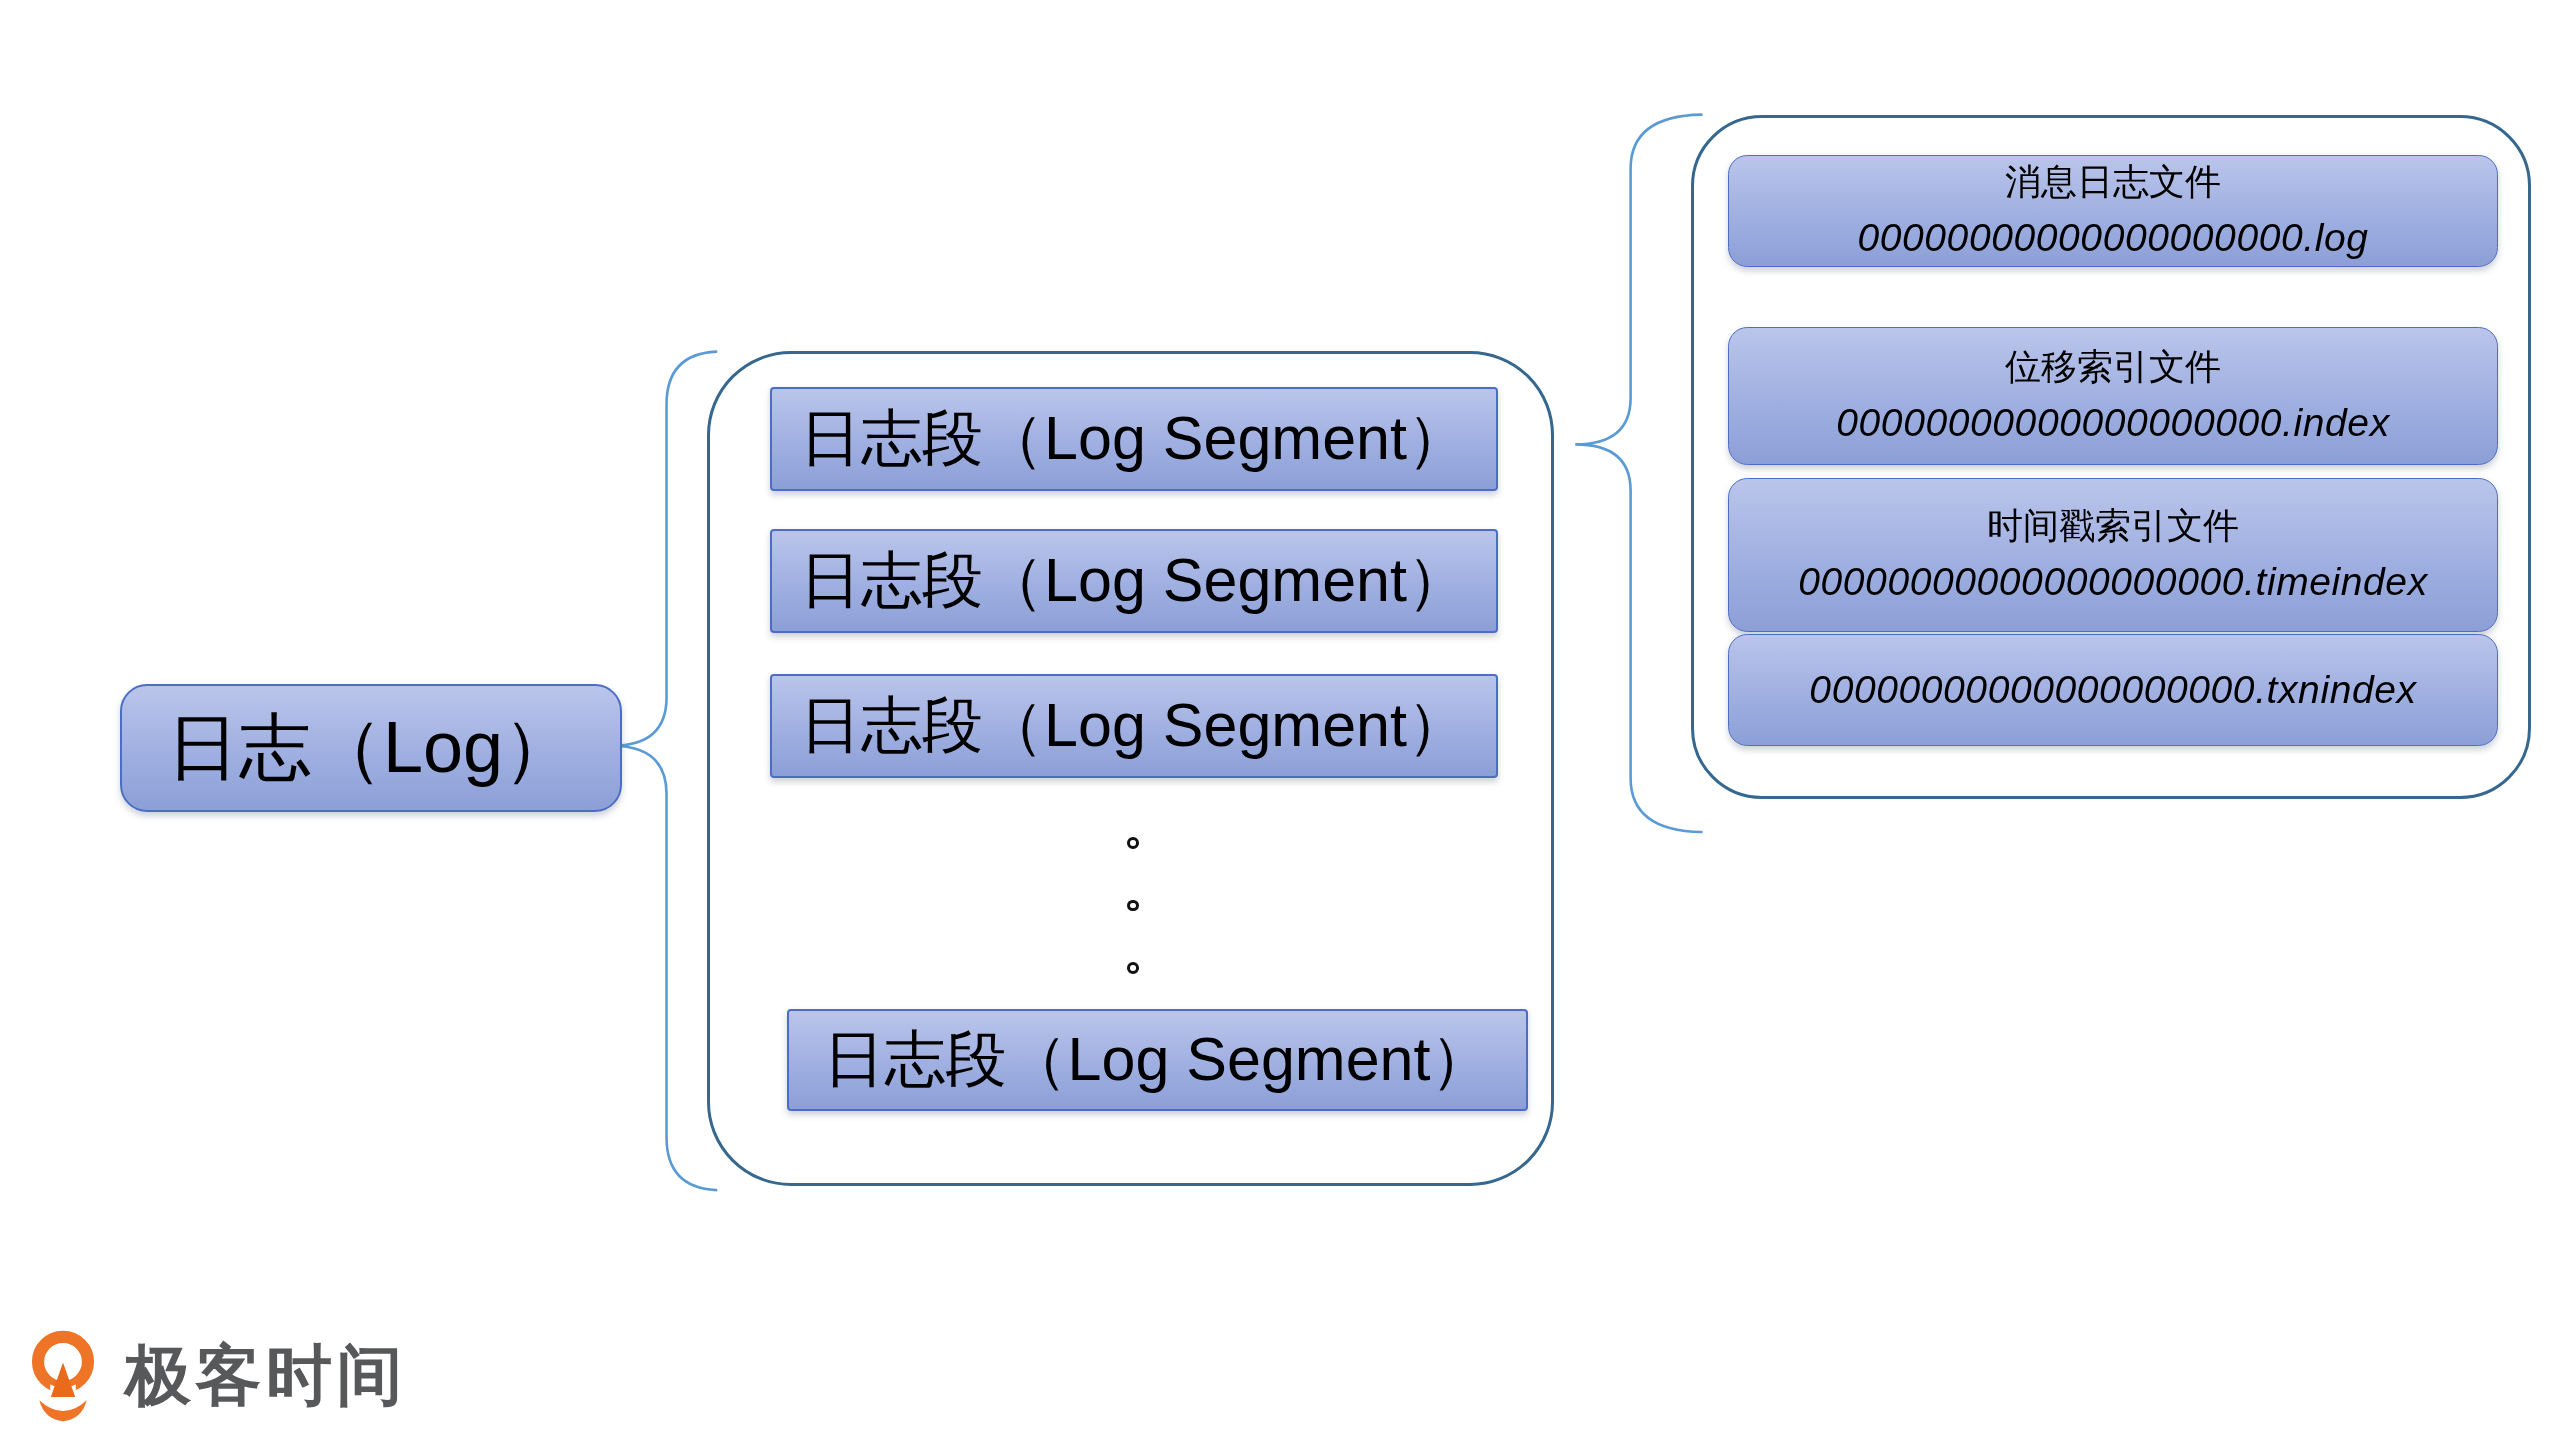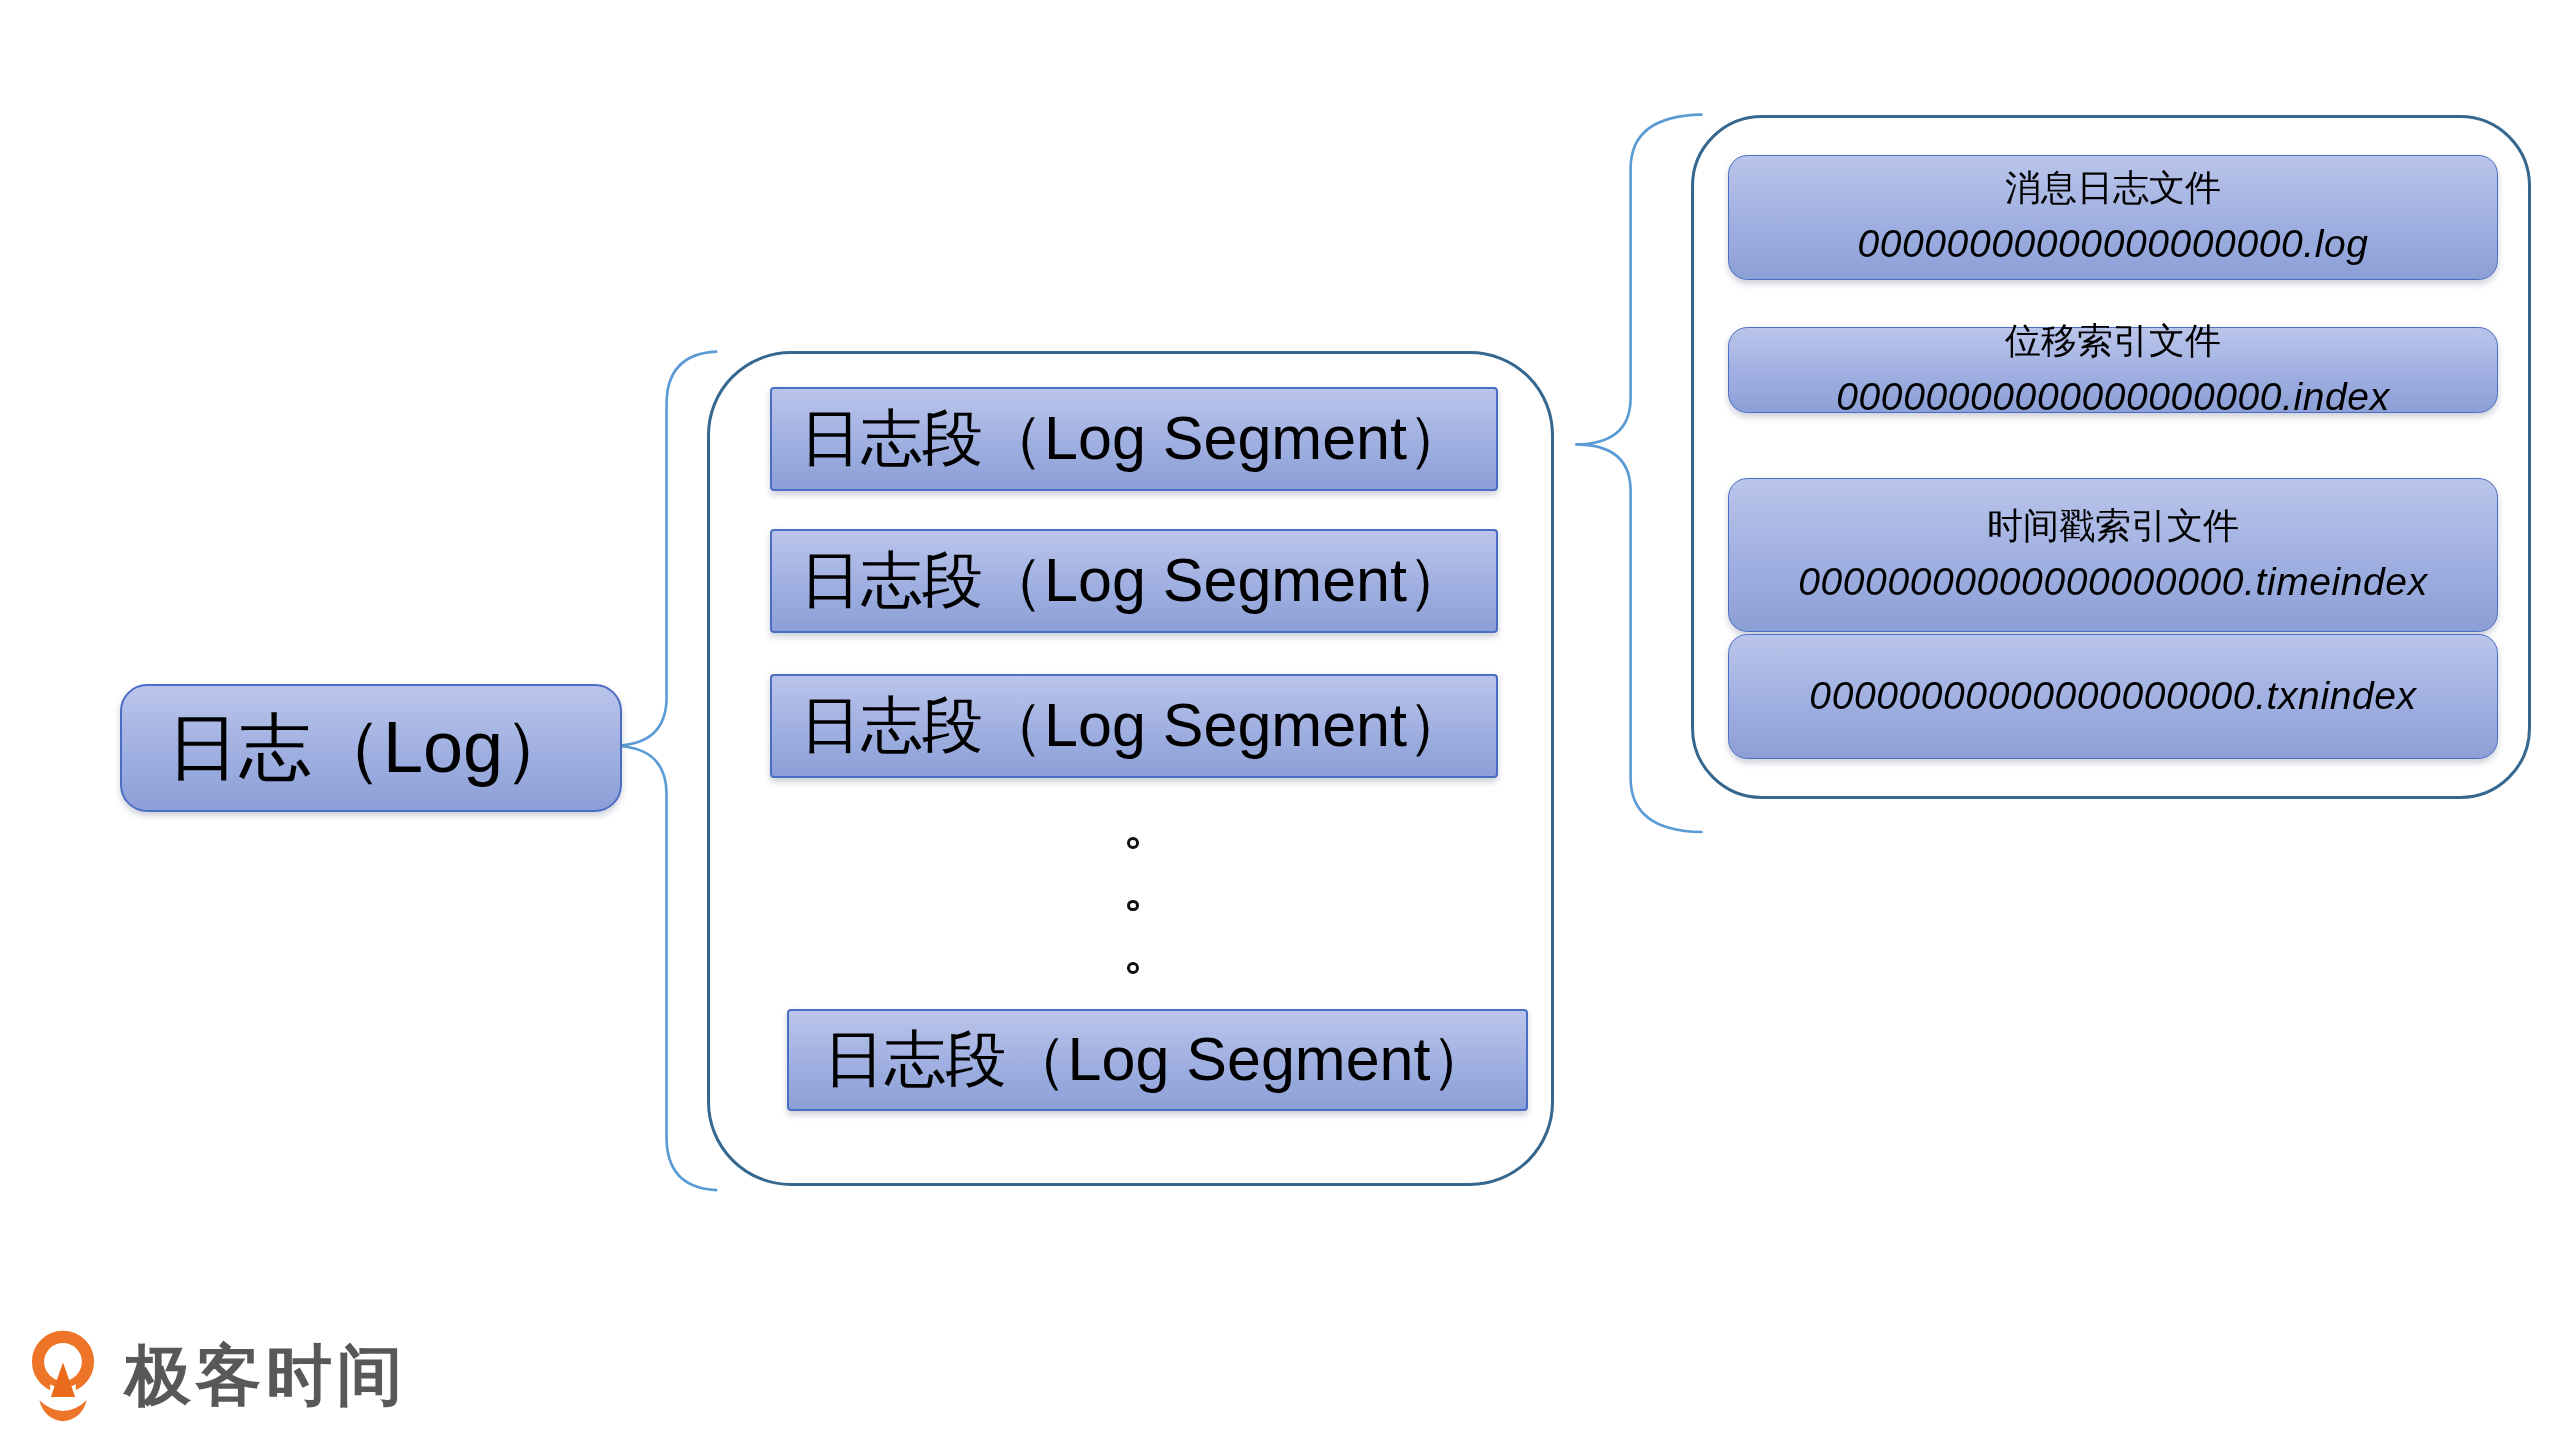--- a/index.html
+++ b/index.html
@@ -27,27 +27,27 @@
   .seg-box.s1{top:529px;}
   .seg-box.s2{top:674px;}
   .seg-box.s3{top:1009px;left:787px;width:741px;height:102px;}
   .container-frame{
     position:absolute;box-sizing:border-box;
     border:3.2px solid #35678f;background:transparent;
   }
   .segments-frame{left:707px;top:351px;width:847px;height:835px;border-radius:84px;}
   .files-frame{left:1691px;top:115px;width:840px;height:684px;border-radius:71px;}
   .file-box{
-    left:1728px;width:770px;height:125px;
+    left:1728px;width:770px;height:112px;
     flex-direction:column;justify-content:center;
     border-radius:19.3px;border-width:1.9px;
     line-height:1.5;
   }
   .file-box.f0{top:155px;}
-  .file-box.f1{top:327px;height:86px;}
+  .file-box.f1{top:327px;height:138px;}
   .file-box.f2{top:478px;height:154px;}
   .file-box.f3{top:634px;}
   .file-title{font-size:36px;}
   .file-name{font-size:39px;letter-spacing:0.6px;font-style:italic;}
   .dots{
     position:absolute;left:1124px;top:837px;width:18px;height:137px;
     display:flex;flex-direction:column;justify-content:space-between;align-items:center;
   }
   .dot{
     width:11.6px;height:11.6px;border-radius:50%;

